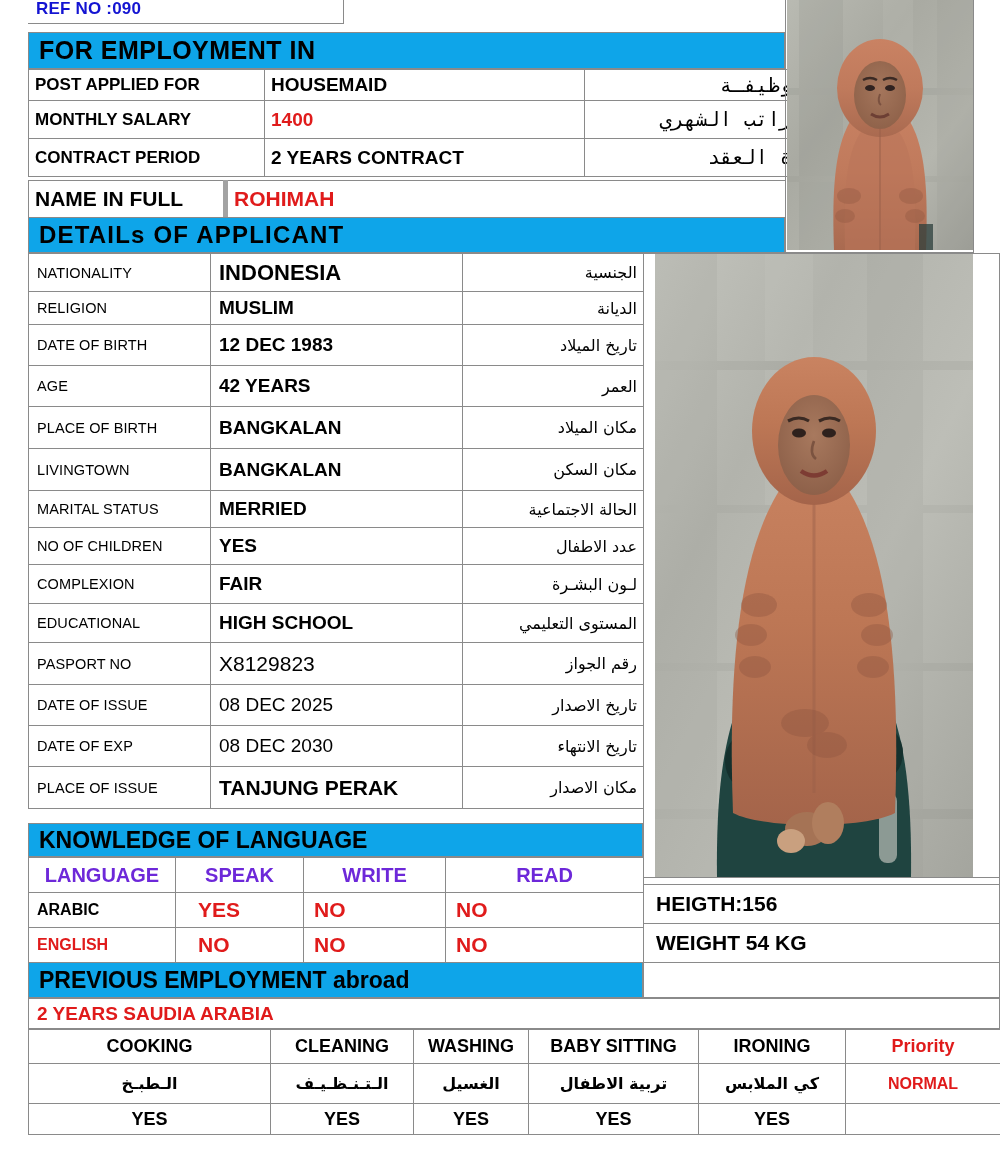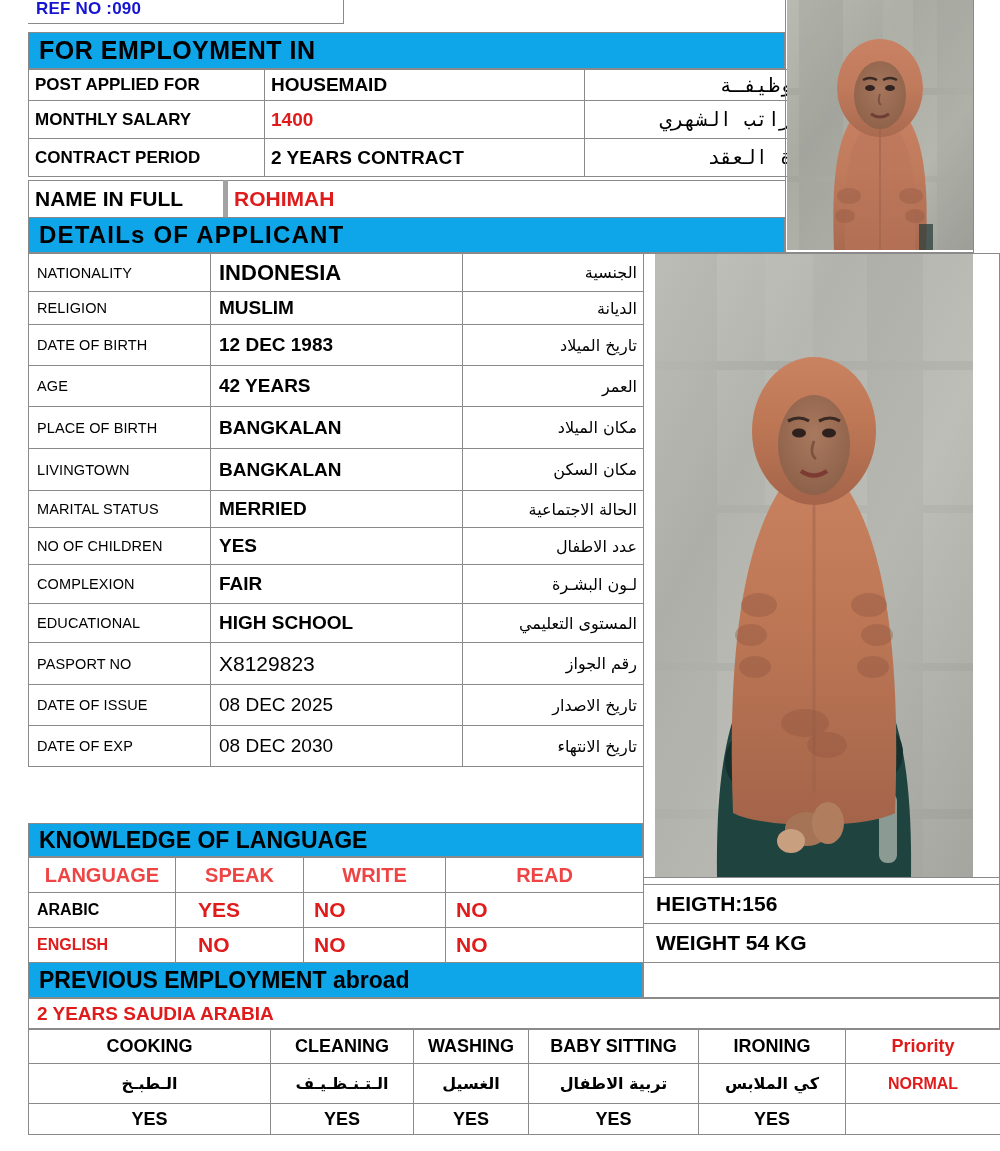--- a/index.html
+++ b/index.html
@@ -76,21 +76,21 @@
     font-family: "DejaVu Sans", sans-serif; direction: rtl; padding-right: 6px; font-weight: normal; margin-left: 40px;
   }
 
   
   #lang-table { position: absolute; left: 28px; top: 857px; width: 615px; }
   #lang-table td { height: 35px; }
   #lang-table .c1 { width: 147px; }
   #lang-table .c2 { width: 128px; }
   #lang-table .c3 { width: 142px; margin-top: 39px; }
   #lang-table .c4 { width: 198px; }
-  #lang-table .hdr { text-align: center; font-size: 20px; font-weight: bold; color: #ef4444; }
+  #lang-table .hdr { text-align: center; font-size: 20px; font-weight: bold; color: #6d28d9; }
   #lang-table .langname { font-size: 16px; font-weight: bold; padding-left: 8px; }
   #lang-table .cell { font-size: 21px; font-weight: bold; color:#e01b1b; padding-left: 10px; }
   #lang-table .c2.cell { padding-left: 22px; }
 
   
   #hw-table { position: absolute; left: 643px; top: 884px; width: 357px; }
   #hw-table td { height: 39px; font-size: 21px; font-weight: bold; padding-left: 12px; }
 
   
   #prev-country {
@@ -229,20 +229,25 @@
     </tr>
     <tr style="height:41px">
       <td class="lbl">DATE OF ISSUE</td>
       <td class="val lightval">08 DEC 2025</td>
       <td class="ar">تاريخ الاصدار</td>
     </tr>
     <tr style="height:41px">
       <td class="lbl">DATE OF EXP</td>
       <td class="val lightval">08 DEC 2030</td>
       <td class="ar">تاريخ الانتهاء</td>
+    </tr>
+    <tr style="height:42px">
+      <td class="lbl">PLACE OF ISSUE</td>
+      <td class="val" style="font-size:21px">TANJUNG PERAK</td>
+      <td class="ar">مكان الاصدار</td>
     </tr>
   </tbody>
     </table>
 
   <div class="band" id="language-band">KNOWLEDGE OF LANGUAGE</div>
 
   <table id="lang-table">
     <tbody>
         <tr>
       <td class="c1 hdr">LANGUAGE</td>

